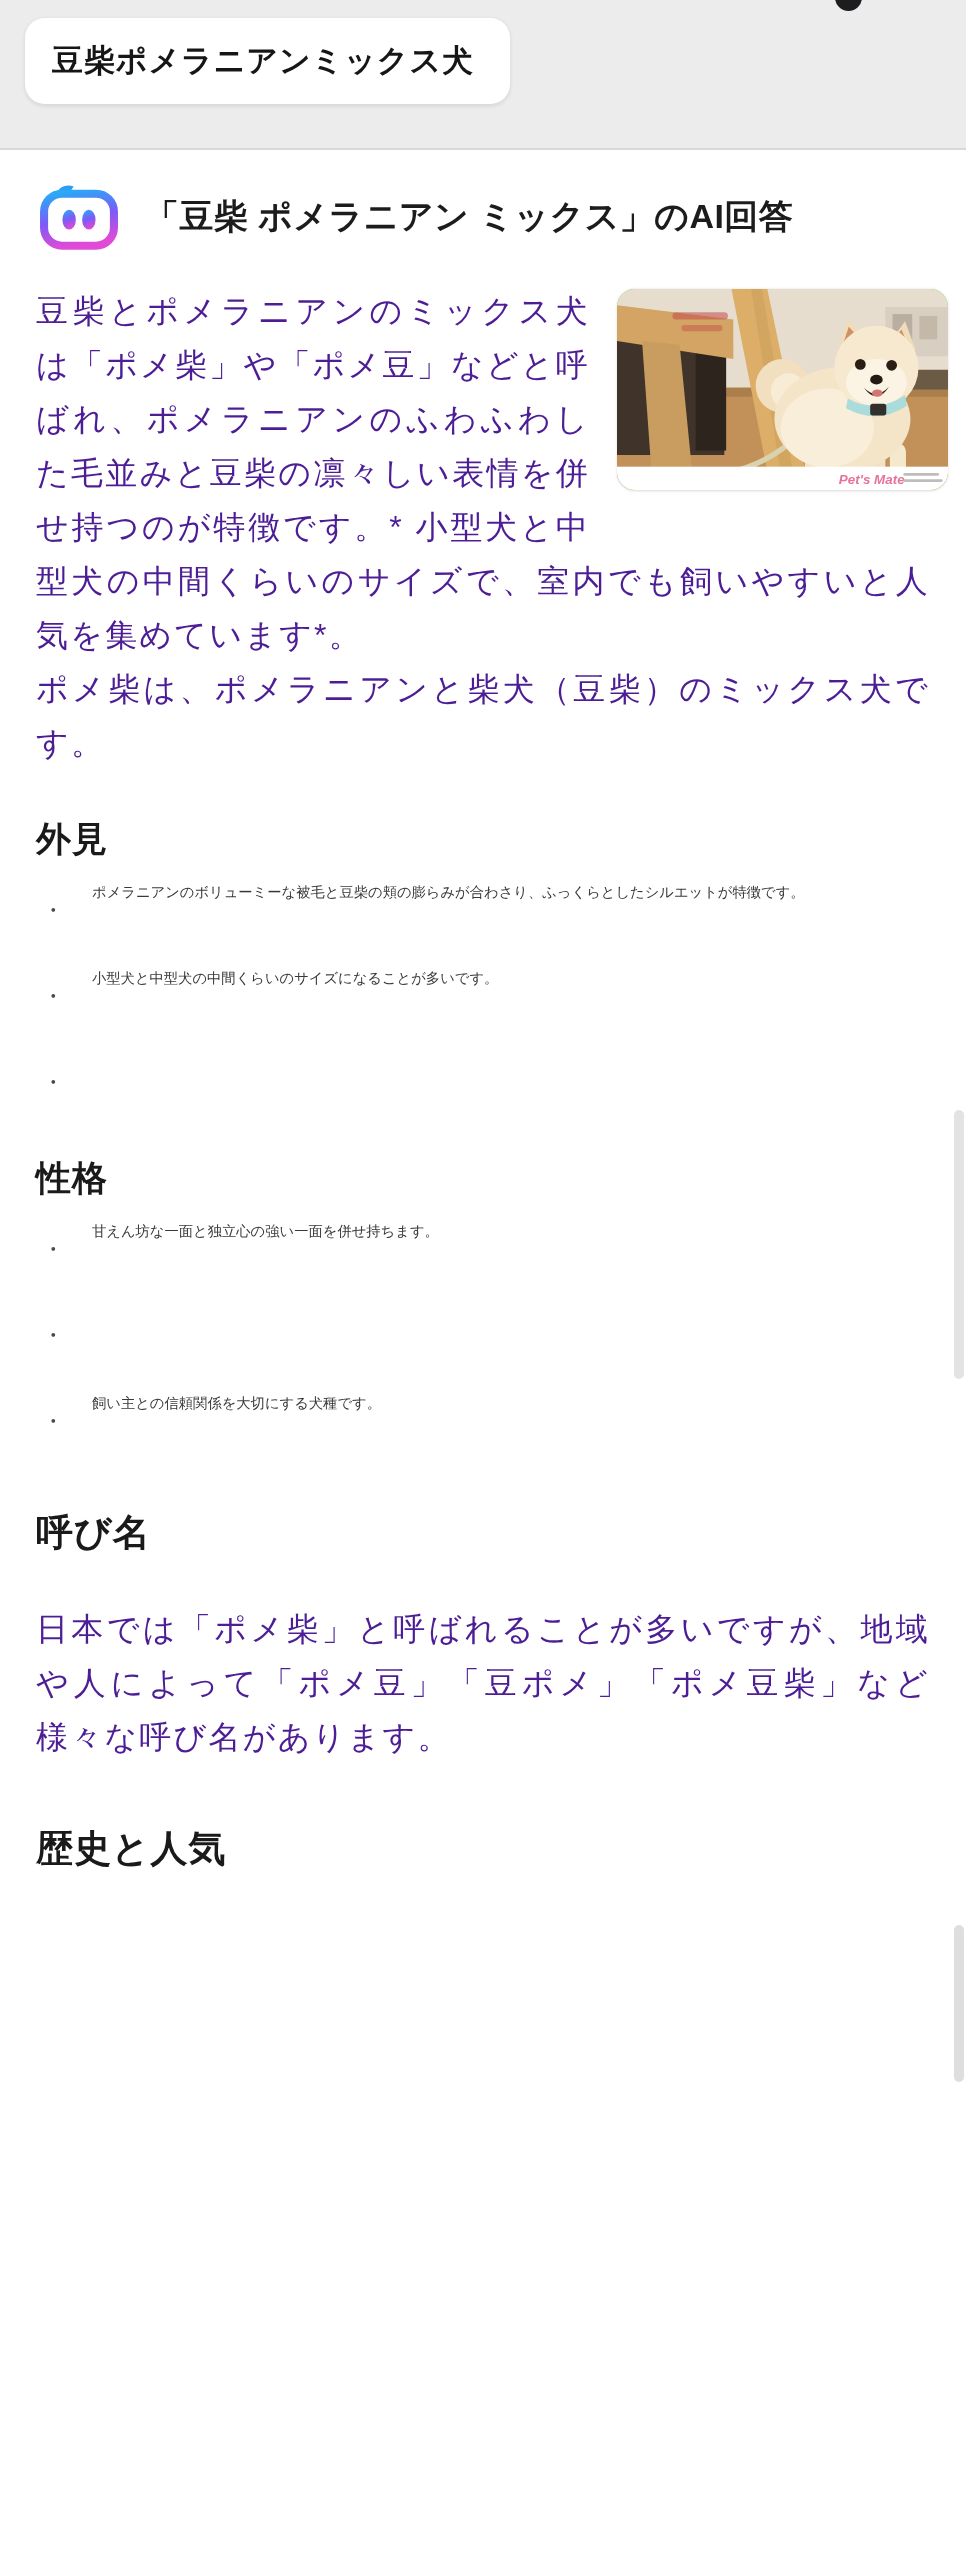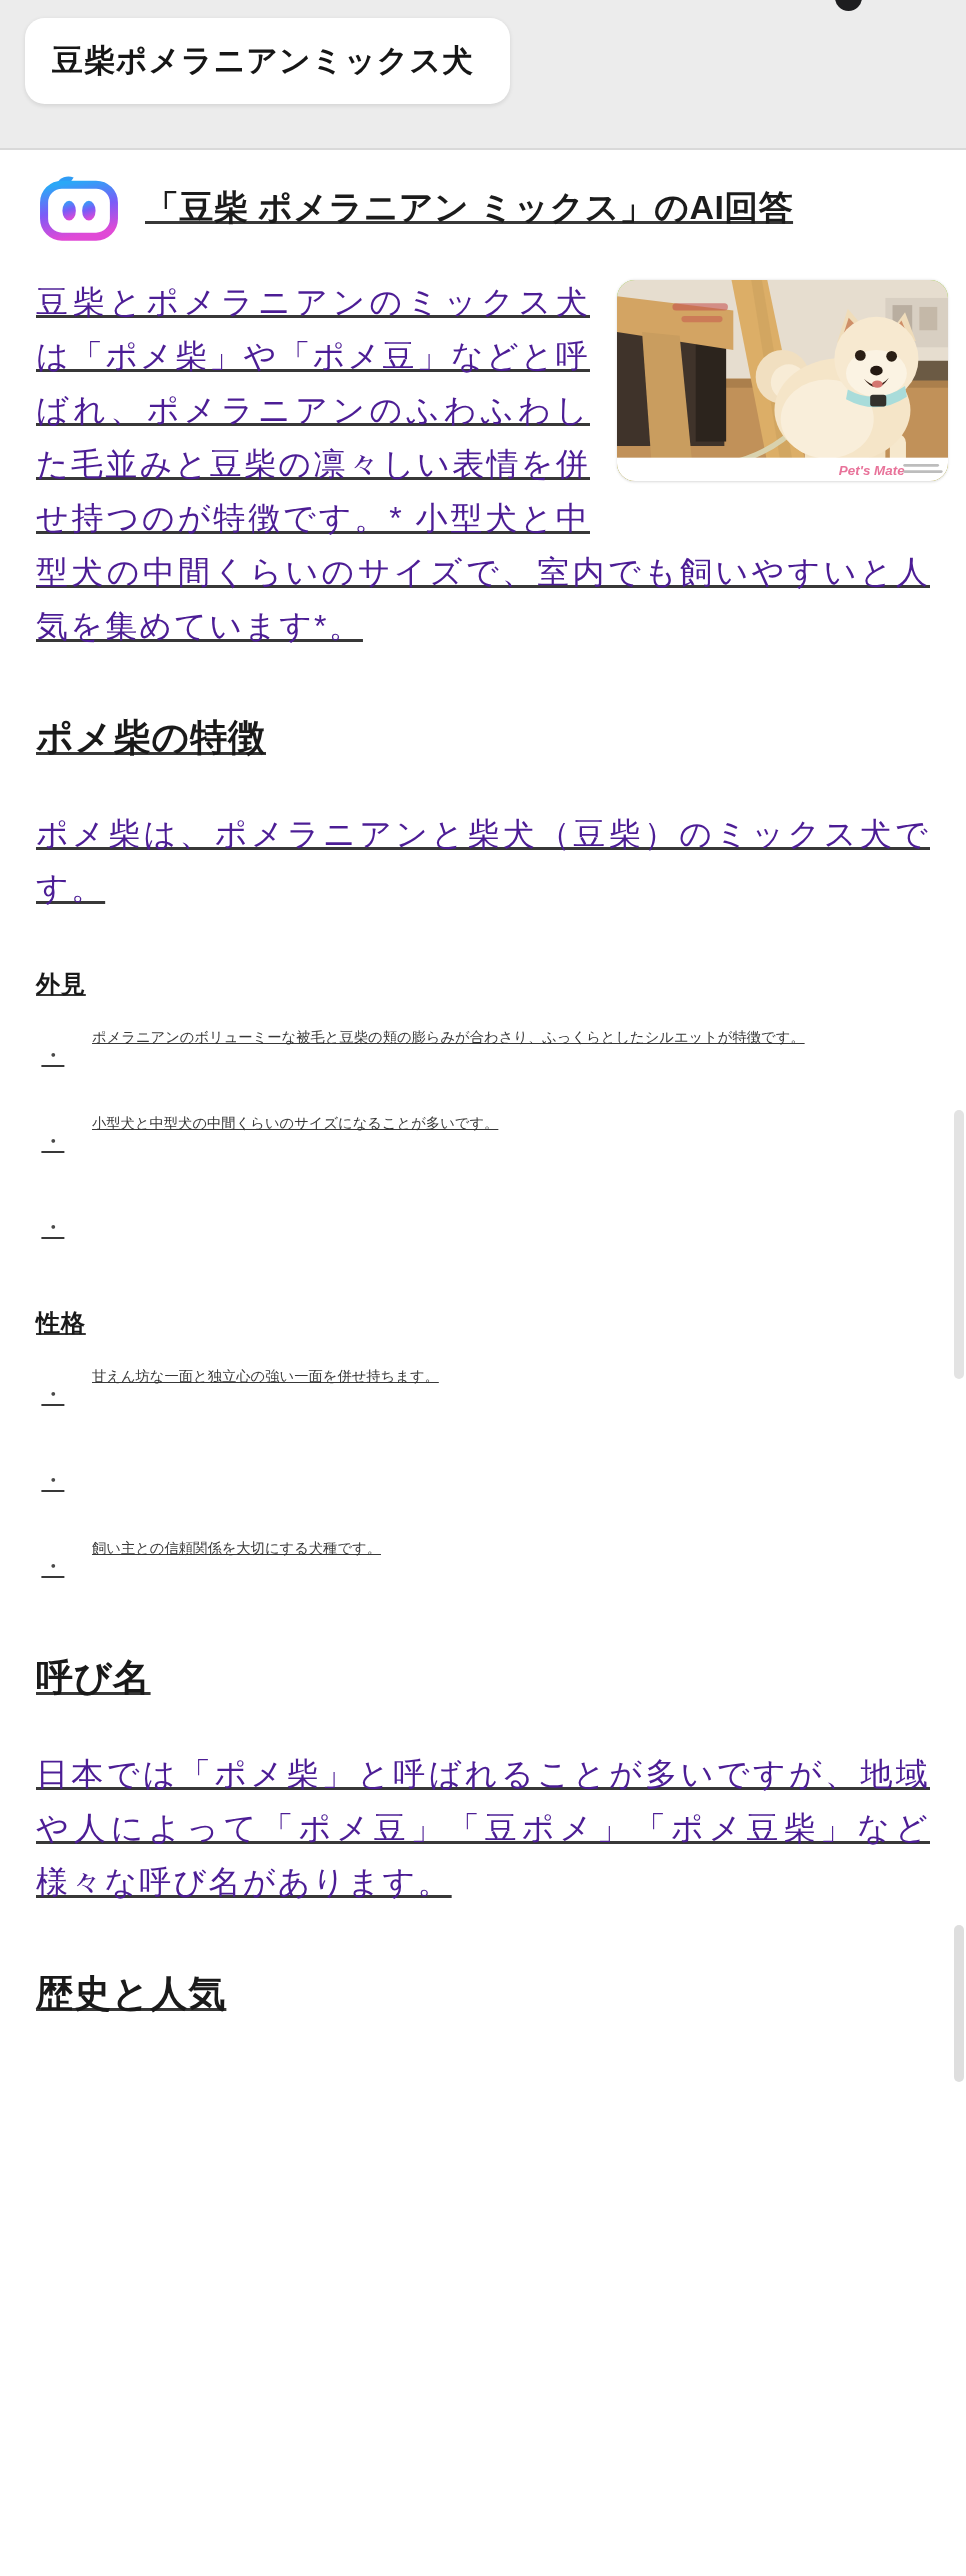--- a/index.html
+++ b/index.html
@@ -22,21 +22,21 @@
   }
   .chip span{
     font-size:31px;font-weight:bold;color:#161616;letter-spacing:0.9px;
     white-space:nowrap;
   }
   .cutoff-dot{
     position:absolute;left:835px;top:-16px;width:27px;height:27px;
     border-radius:50%;background:#1d1d1f;
   }
   
-  .content{padding:23px 36px 0 36px;color:#383838;text-decoration:underline;}
+  .content{padding:32px 36px 0 36px;color:#383838;}
   .ai-header{display:flex;align-items:center;gap:23px;height:70px;}
   .ai-icon{width:86px;height:70px;flex:0 0 auto;display:block;}
   .ai-title{
     margin:0;font-size:34px;font-weight:bold;color:#1c1c1c;
     letter-spacing:0.4px;white-space:nowrap;
   }
   p.body, li.body{
     font-size:32px;line-height:54px;letter-spacing:2.2px;
     color:#4c1d95;margin:0;text-align:justify;
   }
@@ -46,21 +46,21 @@
     float:right;width:331px;height:201px;border-radius:18px;overflow:hidden;
     margin:5.4px -18px 16px 27px;position:relative;background:#84cc16;
     box-shadow:0 0.9px 2.7px rgba(0,0,0,0.15);
   }
   .photo svg{display:block;width:100%;height:100%;}
   h2.sec{
     font-size:37px;font-weight:bold;color:#1a1a1a;letter-spacing:0.9px;
     margin:61px 0 45px 0;line-height:48px;
   }
   h3.sub{
-    font-size:24px;font-weight:bold;color:#1a1a1a;letter-spacing:0.9px;
+    font-size:35px;font-weight:bold;color:#1a1a1a;letter-spacing:0.9px;
     margin:47px 0 23px 0;line-height:43px;
   }
   ul.blist{list-style:none;margin:0;padding:0;}
   ul.blist li{display:flex;margin:0 0 32px 0;}
   ul.blist li:last-child{margin-bottom:0;}
   .bullet-dot{
     flex:0 0 56px;font-size:23px;color:#4a4a4a;line-height:54px;
     padding-left:5.4px;box-sizing:border-box;
   }
   .spacer-p{margin:0;}
@@ -159,21 +159,20 @@
 
         <rect x="0" y="198" width="370" height="26" fill="#ffffff"></rect>
         <text x="248" y="217" font-size="15" font-style="italic" font-weight="bold" fill="#e8739a">Pet's Mate</text>
         <rect x="320" y="205" width="40" height="3" rx="1.5" fill="#bdbdbd"></rect>
         <rect x="320" y="212" width="44" height="3" rx="1.5" fill="#bdbdbd"></rect>
       </svg>
     </div>
     <p class="body">豆柴とポメラニアンのミックス犬は「ポメ柴」や「ポメ豆」などと呼ばれ、ポメラニアンのふわふわした毛並みと豆柴の凛々しい表情を併せ持つのが特徴です。* 小型犬と中型犬の中間くらいのサイズで、室内でも飼いやすいと人気を集めています*。</p>
   </div>
 
-  <h2 class="sec">ポメ柴の特徴</h2>
   <p class="body spacer-p">ポメ柴は、ポメラニアンと柴犬（豆柴）のミックス犬です。</p>
 
   <h3 class="sub">外見</h3>
   <ul class="blist">
     <li>
       <span class="bullet-dot">・</span>
       <span class="body">ポメラニアンのボリューミーな被毛と豆柴の頬の膨らみが合わさり、ふっくらとしたシルエットが特徴です。</span>
     </li>
     <li>
       <span class="bullet-dot">・</span>

